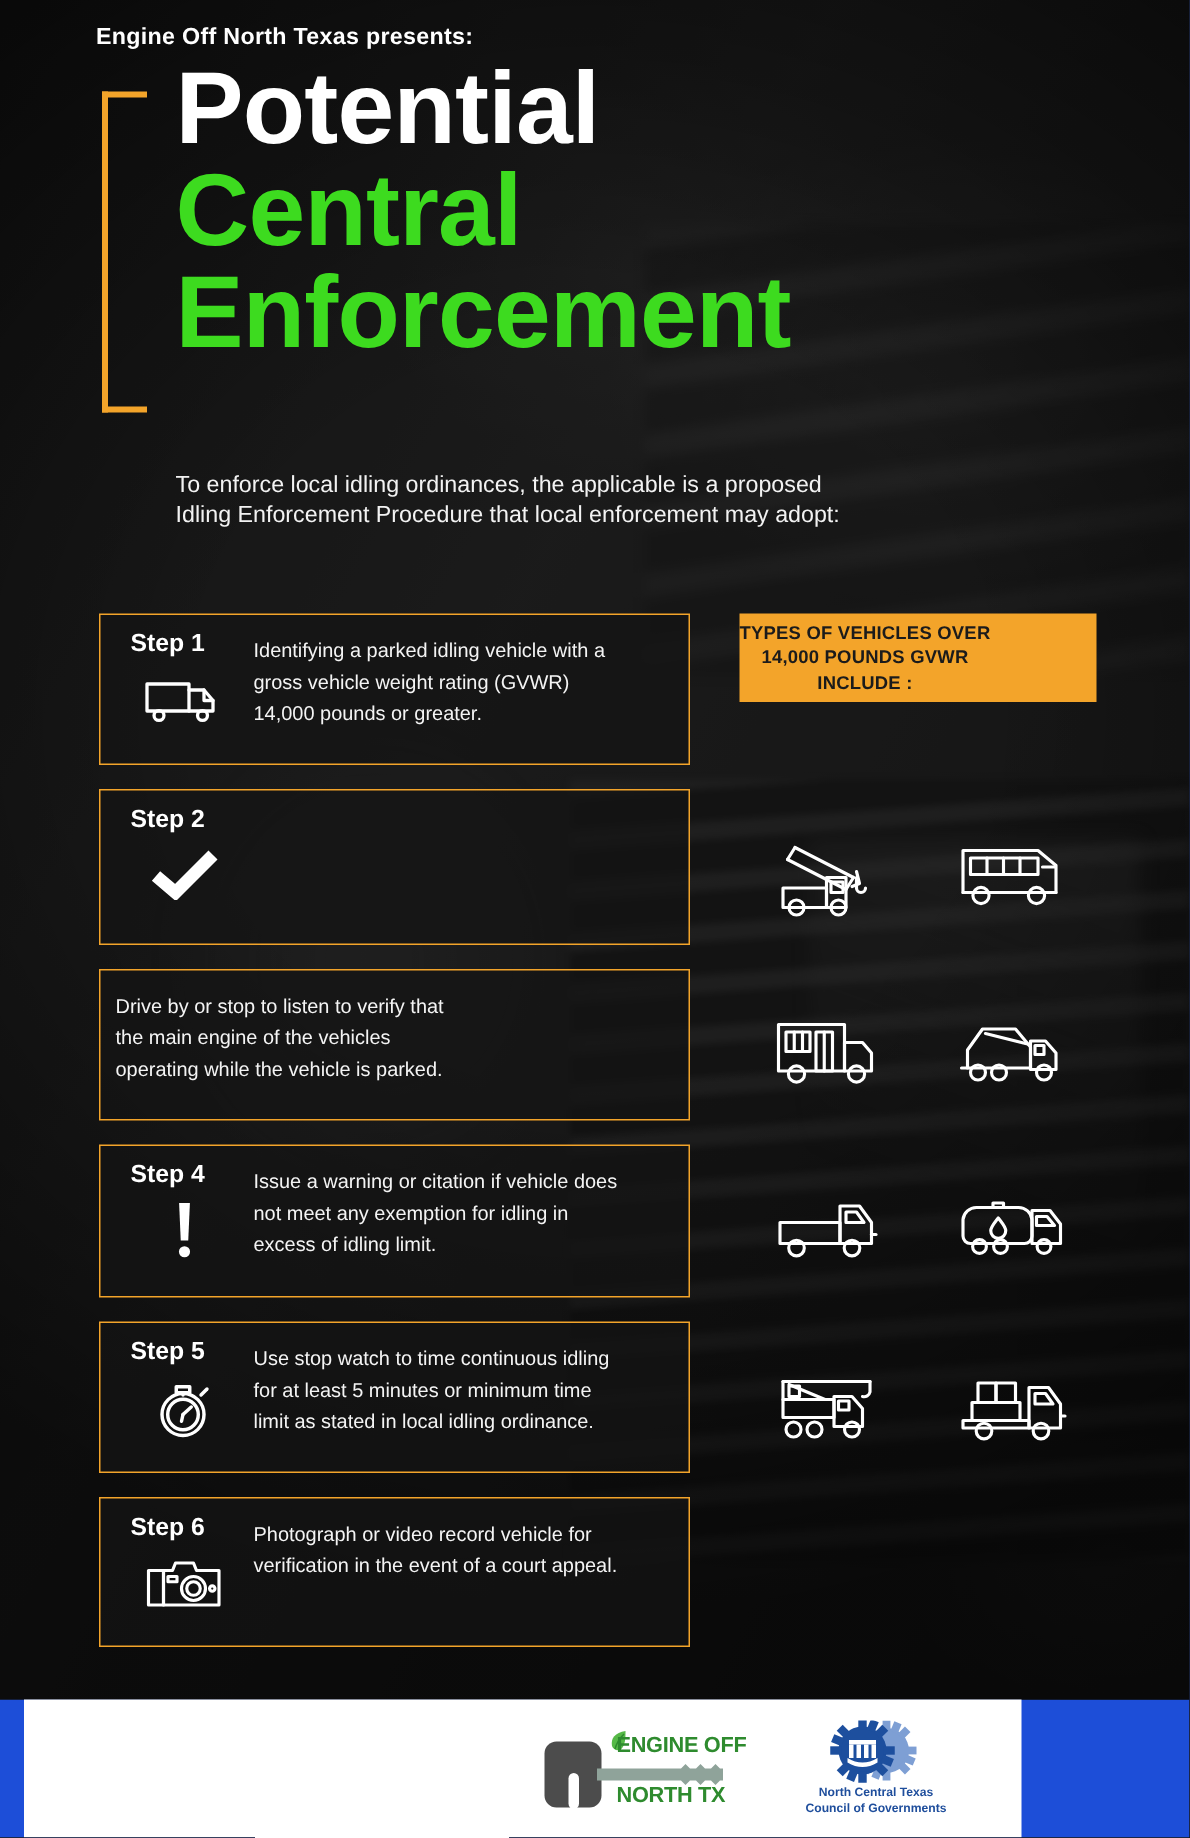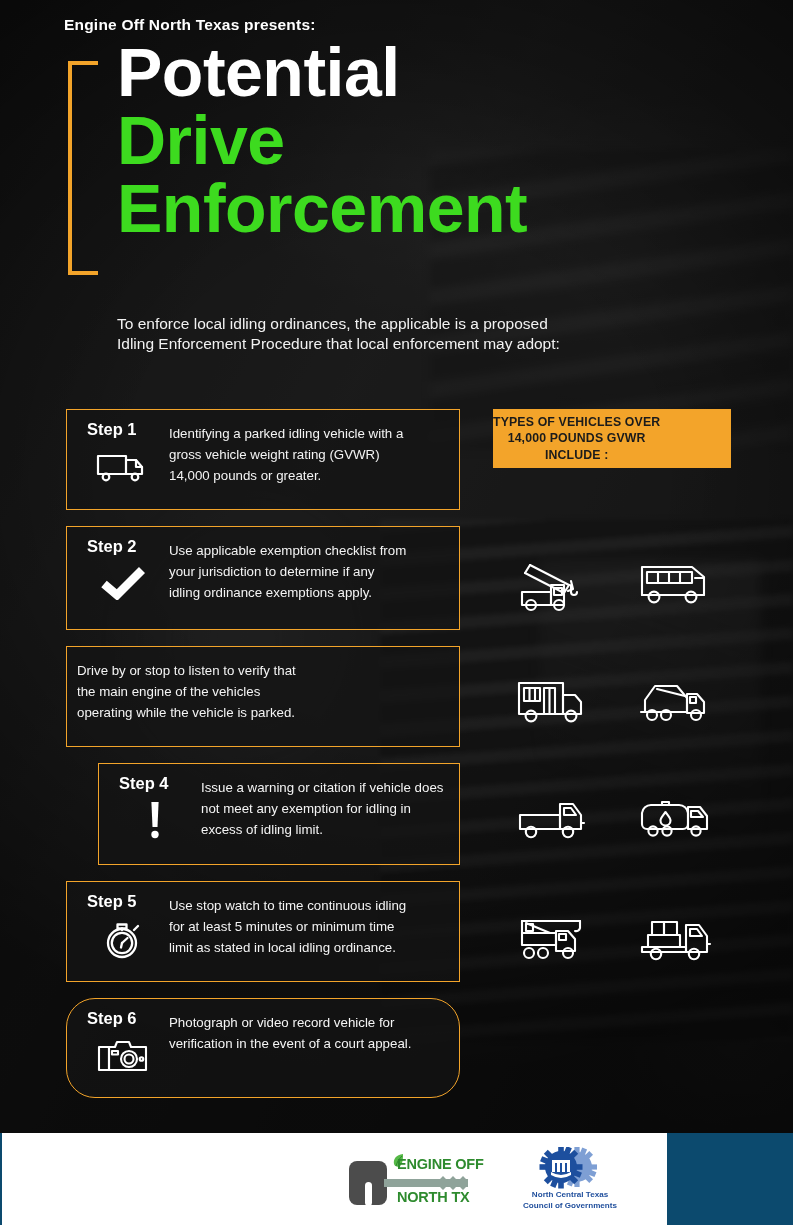--- a/index.html
+++ b/index.html
@@ -6,21 +6,21 @@
   html,body { background:#1a1a1a; }
   body {
     width:793px; height:1225px;
     font-family:"Liberation Sans", sans-serif;
     overflow:hidden; position:relative;
   }
 
   
   #poster {
     position:absolute; inset:0;
-    background:#0c4a6e;
+    background:#1d4ed8;
     overflow:hidden;
   }
 
   
   .bg-photo {
     position:absolute; left:0; top:0; width:793px; height:1133px;
     background:
       radial-gradient(ellipse 300px 220px at 620px 250px, rgba(92,92,92,.30), rgba(0,0,0,0) 72%),
       radial-gradient(ellipse 260px 200px at 430px 180px, rgba(70,70,70,.24), rgba(0,0,0,0) 70%),
       radial-gradient(ellipse 200px 150px at 740px 1040px, rgba(80,80,80,.18), rgba(0,0,0,0) 70%),
@@ -120,23 +120,23 @@
     flex:1;
     font-size:13.3px; line-height:20.8px; color:#f4f4f4;
     padding-top:4px; padding-right:2px;
     white-space:pre-line;
   }
 
   
   .c1 { min-height:101px; }
   .c2 { min-height:104px; }
   .c3 { min-height:101px; }
-  .c4 { min-height:102px;margin-left:32px; }
+  .c4 { min-height:102px; }
   .c5 { min-height:101px; }
-  .c6 { min-height:100px;border-radius:29px; }
+  .c6 { min-height:100px; }
 
   
   .types-box {
     position:absolute; left:493px; top:409px;
     width:238px; height:59px;
     background:#F3A42A;
     display:flex; align-items:center; 
   }
   .types-text {
     font-size:12.3px; font-weight:bold; color:#1b1b1b;
@@ -150,21 +150,21 @@
     grid-template-columns:108px 108px;
     grid-template-rows:118px 118px 118px 118px;
     column-gap:14px; row-gap:0px;
     justify-items:center; align-items:center;
   }
   .veh { color:#ffffff; display:flex; align-items:center; justify-content:center; }
   .veh svg { display:block; }
 
   
   #footer {
-    position:absolute; left:2px; top:1133px;
+    position:absolute; left:16px; top:1133px;
     width:665px; height:92px;
     background:#ffffff;
   }
   .logo-row {
     position:absolute; right:44px; top:14px;
     display:flex; align-items:center; gap:34px;
   }
   
   .eo-logo { position:relative; width:135px; height:58px; }
   .eo-key-head {
@@ -209,21 +209,21 @@
   <div class="bg-diag"></div>
   <div class="bg-scrim"></div>
   <div class="bg-vignette"></div>
 
   <div class="presents">Engine Off North Texas presents:</div>
 
   <div class="bracket"></div>
 
   <div class="title-block">
     <div class="tline w">Potential</div>
-    <div class="tline g">Drive</div>
+    <div class="tline g">Central</div>
     <div class="tline g">Enforcement</div>
   </div>
 
   <div class="subtitle">To enforce local idling ordinances, the applicable is a proposed
 Idling Enforcement Procedure that local enforcement may adopt:</div>
 
   <div id="steps">
 
     <div class="step-card c1">
       <div class="step-left">
@@ -245,23 +245,20 @@
 
     <div class="step-card c2">
       <div class="step-left">
         <div class="step-label">Step 2</div>
         <div class="step-icon">
           <svg width="48" height="34" viewBox="0 0 48 34" fill="none" stroke="currentColor" stroke-width="8.5" stroke-linecap="butt" stroke-linejoin="miter">
             <path d="M5 18 L18 29 L43 4"></path>
           </svg>
         </div>
       </div>
-      <div class="step-text">Use applicable exemption checklist from
-your jurisdiction to determine if any
-idling ordinance exemptions apply.</div>
     </div>
 
     <div class="step-card c3">
       <div class="step-text">Drive by or stop to listen to verify that
 the main engine of the vehicles
 operating while the vehicle is parked.</div>
     </div>
 
     <div class="step-card c4">
       <div class="step-left">

